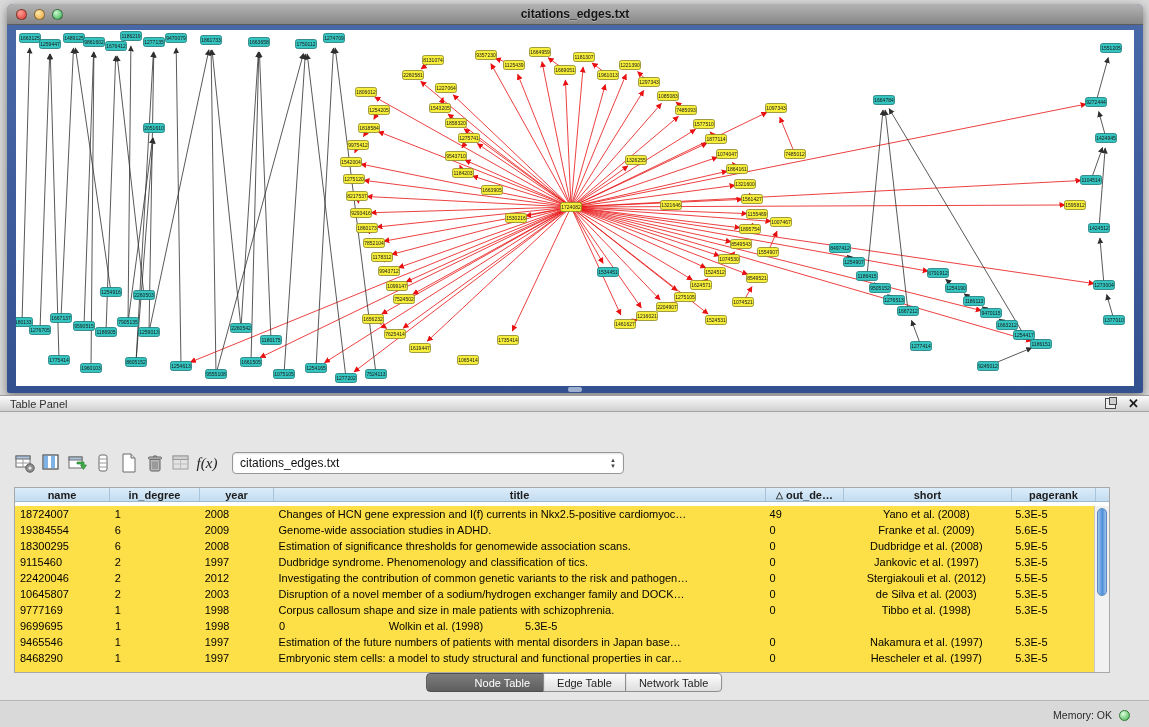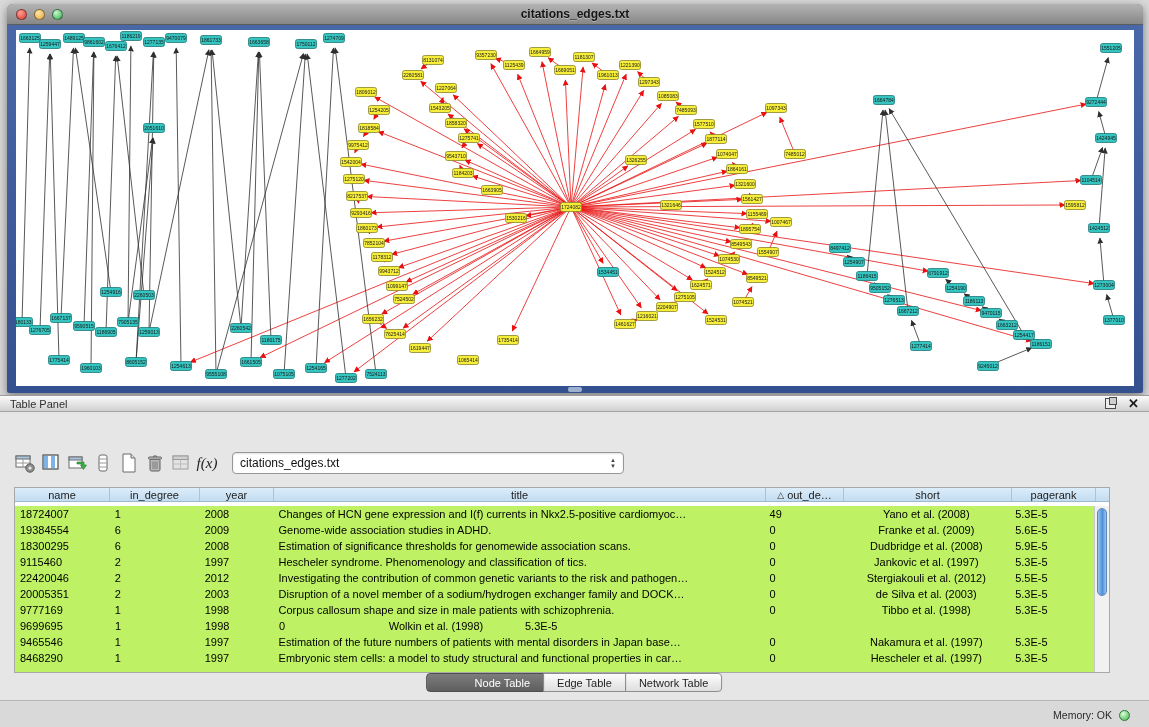--- a/index.html
+++ b/index.html
@@ -76,30 +76,30 @@
   .combo-arrows .down::before{ content:"▼"; }
 
   .table-wrap{
     position:absolute; left:14px; top:91px; width:1096px; height:186px;
     background:#ffffff; border:1px solid #a8a8a8;
   }
   .table-header{
     display:flex; height:14px;
     background:linear-gradient(#dcedfa,#c2dcf0);
     border-bottom:1px solid #9db9cf;
-    font-size:11px; color:#1c1c1c;
+    font-size:11px; color:#1c1c1c;font-weight:bold;
   }
   .th{
     display:flex; align-items:center; justify-content:center;
     border-right:1px solid #a9c4da; overflow:hidden; white-space:nowrap;
   }
   .sort-glyph{ font-size:9px; margin-right:3px; color:#333; }
   .c0{width:95px;} .c1{width:90px;} .c2{width:74px;} .c3{width:492px;}
   .c4{width:78px;} .c5{width:168px;} .c6{width:84px;}
-  .rows{ position:absolute; left:0; right:15px; top:18px; bottom:0; overflow:hidden; background:#bef264; }
+  .rows{ position:absolute; left:0; right:15px; top:18px; bottom:0; overflow:hidden; background:#fde047; }
   .row{ display:flex; height:16px; align-items:center; font-size:11px; color:#000; }
   .cell{ padding:0 5px; white-space:nowrap; overflow:hidden; }
   .cell.c5{ text-align:center; }
   .scrollbar{
     position:absolute; right:0; top:18px; bottom:0; width:15px;
     background:#f1f1f1; border-left:1px solid #c8c8c8;
   }
   .thumb{
     position:absolute; left:2px; top:2px; width:10px; height:88px; border-radius:6px;
     background:linear-gradient(90deg,#9cc4ee,#4e8fd6 55%,#9cc4ee);
@@ -923,36 +923,36 @@
           <div class="cell c2">2008</div>
           <div class="cell c3">Estimation of significance thresholds for genomewide association scans.</div>
           <div class="cell c4">0</div>
           <div class="cell c5">Dudbridge et al. (2008)</div>
           <div class="cell c6">5.9E-5</div>
         </div>
         <div class="row">
           <div class="cell c0">9115460</div>
           <div class="cell c1">2</div>
           <div class="cell c2">1997</div>
-          <div class="cell c3">Hescheler syndrome. Phenomenology and classification of tics.</div>
+          <div class="cell c3">Dudbridge syndrome. Phenomenology and classification of tics.</div>
           <div class="cell c4">0</div>
           <div class="cell c5">Jankovic et al. (1997)</div>
           <div class="cell c6">5.3E-5</div>
         </div>
         <div class="row">
           <div class="cell c0">22420046</div>
           <div class="cell c1">2</div>
           <div class="cell c2">2012</div>
           <div class="cell c3">Investigating the contribution of common genetic variants to the risk and pathogen…</div>
           <div class="cell c4">0</div>
           <div class="cell c5">Stergiakouli et al. (2012)</div>
           <div class="cell c6">5.5E-5</div>
         </div>
         <div class="row">
-          <div class="cell c0">20005351</div>
+          <div class="cell c0">10645807</div>
           <div class="cell c1">2</div>
           <div class="cell c2">2003</div>
           <div class="cell c3">Disruption of a novel member of a sodium/hydrogen exchanger family and DOCK…</div>
           <div class="cell c4">0</div>
           <div class="cell c5">de Silva et al. (2003)</div>
           <div class="cell c6">5.3E-5</div>
         </div>
         <div class="row">
           <div class="cell c0">9777169</div>
           <div class="cell c1">1</div>

